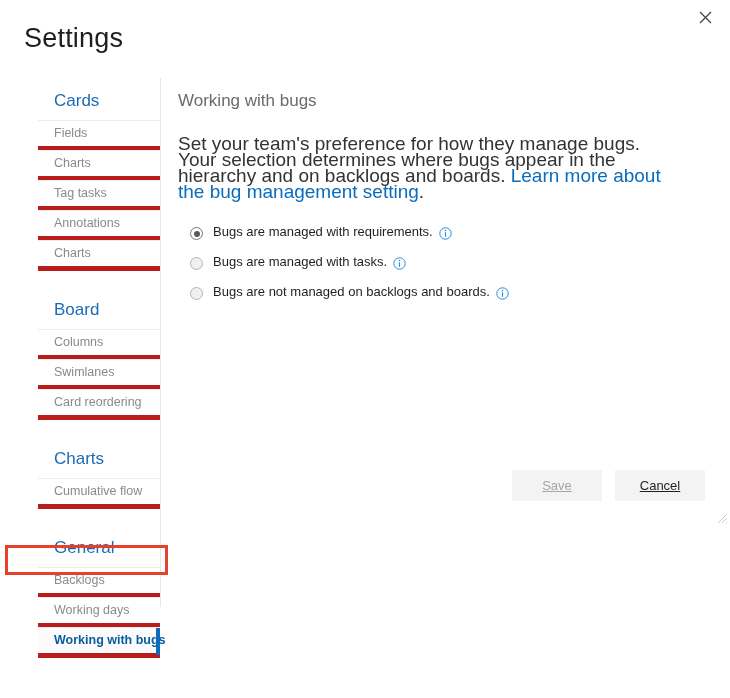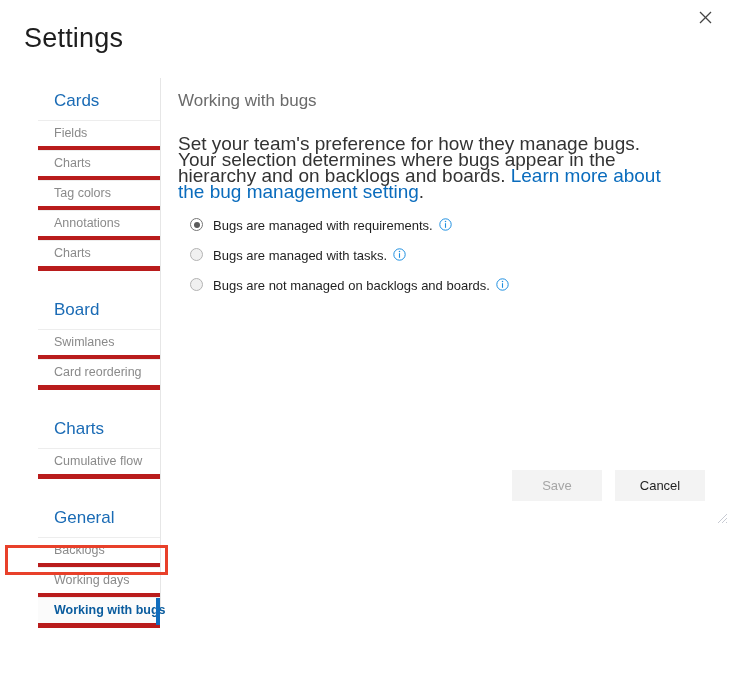--- a/index.html
+++ b/index.html
@@ -158,21 +158,21 @@
     color: #0a6cbd;
     text-decoration: none;
   }
 
   .radio-list {
     margin-top: 18px;
     padding-left: 12px;
   }
   .radio-row {
     display: flex;
-    align-items: flex-start;
+    align-items: flex-end;
     height: 22px;
     margin-bottom: 3px;
     cursor: pointer;
     margin-top: 8px;
   }
   .radio-mark {
     width: 13px;
     height: 13px;
     border-radius: 50%;
     border: 1px solid #b3b3b3;
@@ -224,20 +224,21 @@
     top: 14px;
     height: 31px;
     width: 90px;
     border: none;
     background: #f3f3f3;
     font-family: "Liberation Sans", sans-serif;
     font-size: 13px;
     color: #1f1f1f;
     cursor: pointer;
     padding: 0;
+    text-decoration: underline;
   }
   .btn.save {
     right: 128px;
     color: #a6a6a6;
     cursor: default;
   }
   .btn.cancel {
     right: 25px;
   }
 
@@ -264,29 +265,30 @@
       </svg>
     </div>
   </div>
 
   <div class="sidebar">
 
     <div class="nav-group first">
       <div class="nav-header">Cards</div>
       <div class="nav-item">Fields</div>
       <div class="nav-item">Charts</div>
-      <div class="nav-item">Tag colors</div>
+      <div class="nav-item">Tag tasks</div>
       <div class="nav-item">Annotations</div>
       <div class="nav-item">Charts</div>
     </div>
 
     <div class="group-gap"></div>
 
     <div class="nav-group">
       <div class="nav-header">Board</div>
+      <div class="nav-item">Columns</div>
       <div class="nav-item">Swimlanes</div>
       <div class="nav-item">Card reordering</div>
     </div>
 
     <div class="group-gap"></div>
 
     <div class="nav-group">
       <div class="nav-header">Charts</div>
       <div class="nav-item">Cumulative flow</div>
     </div>

